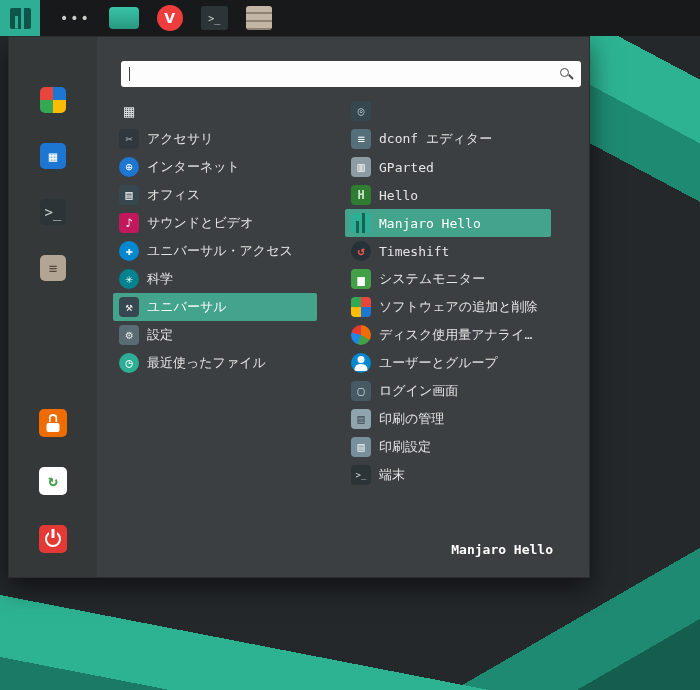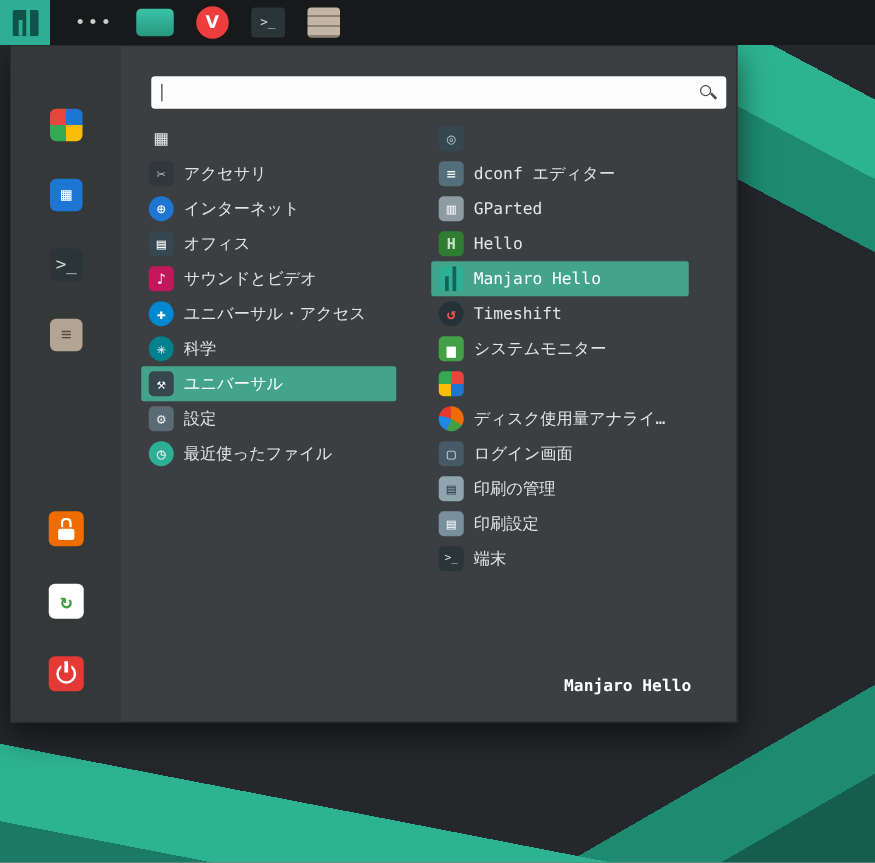--- a/index.html
+++ b/index.html
@@ -251,24 +251,29 @@
             <span class="label">Timeshift</span>
           </div>
           <div class="row">
             <span class="icon shape-sq" style="background-color: rgb(67, 160, 71); --bg: #43a047;">
               <span class="glyph" style="color: rgb(255, 255, 255);">▅</span>
             </span>
             <span class="label">システムモニター</span>
           </div>
           <div class="row">
             <span class="icon shape-quad" style="background: conic-gradient(rgb(232, 69, 60) 0deg, rgb(232, 69, 60) 25%, rgb(29, 118, 210) 0deg, rgb(29, 118, 210) 50%, rgb(251, 188, 5) 0deg, rgb(251, 188, 5) 75%, rgb(52, 168, 83) 0deg, rgb(52, 168, 83) 100%);"></span>
+            <span class="label">ソフトウェアの追加と削除</span>
           </div>
           <div class="row">
             <span class="icon shape-circ" style="background: conic-gradient(rgb(239, 108, 0) 0deg, rgb(239, 108, 0) 120deg, rgb(67, 160, 71) 120deg, rgb(67, 160, 71) 200deg, rgb(30, 136, 229) 200deg, rgb(30, 136, 229) 285deg, rgb(229, 57, 53) 285deg, rgb(229, 57, 53) 360deg);"></span>
             <span class="label">ディスク使用量アナライ…</span>
+          </div>
+          <div class="row">
+            <span class="icon shape-person" style="background-color: rgb(2, 136, 209); --bg: #0288d1;"></span>
+            <span class="label">ユーザーとグループ</span>
           </div>
           <div class="row">
             <span class="icon shape-sq" style="background-color: rgb(69, 90, 100); --bg: #455a64;">
               <span class="glyph" style="color: rgb(207, 216, 220);">▢</span>
             </span>
             <span class="label">ログイン画面</span>
           </div>
           <div class="row">
             <span class="icon shape-sq" style="background-color: rgb(144, 164, 174); --bg: #90a4ae;">
               <span class="glyph" style="color: rgb(55, 71, 79);">▤</span>

